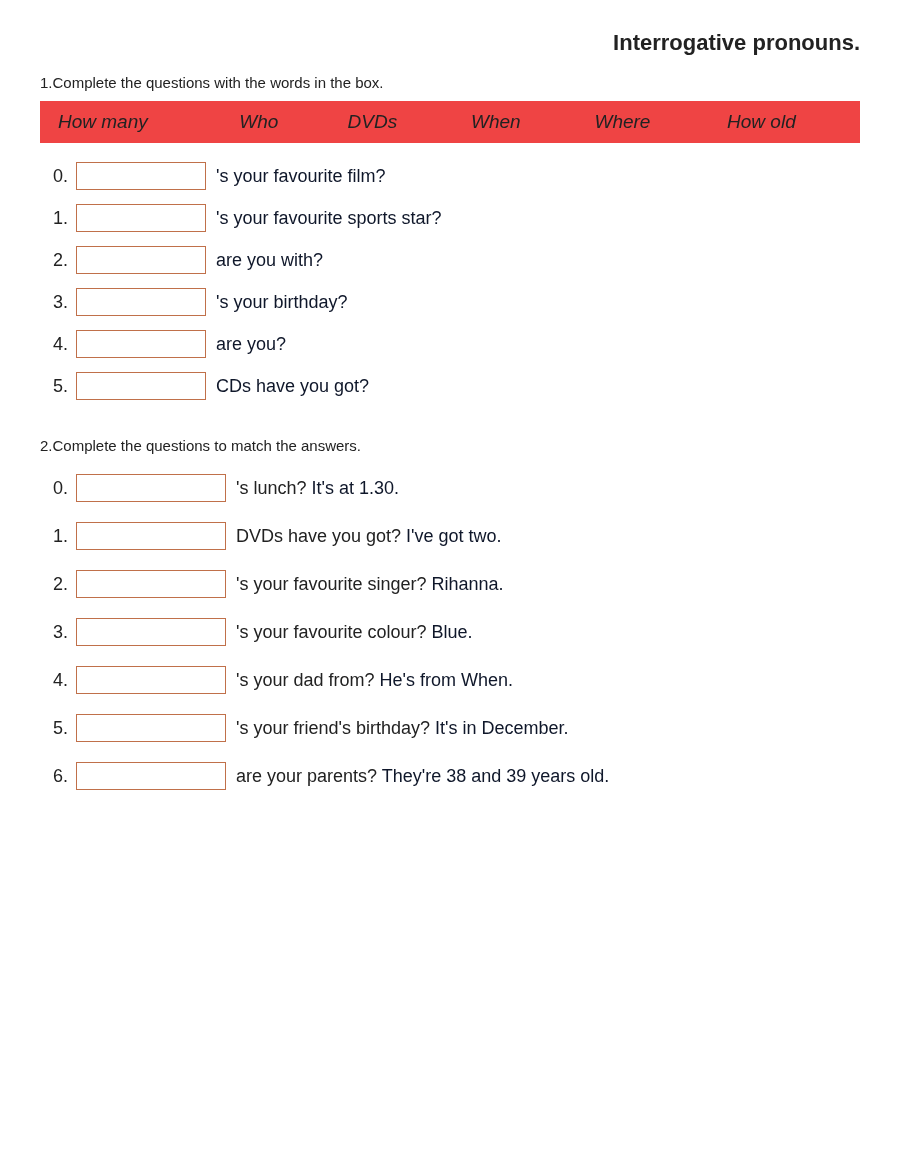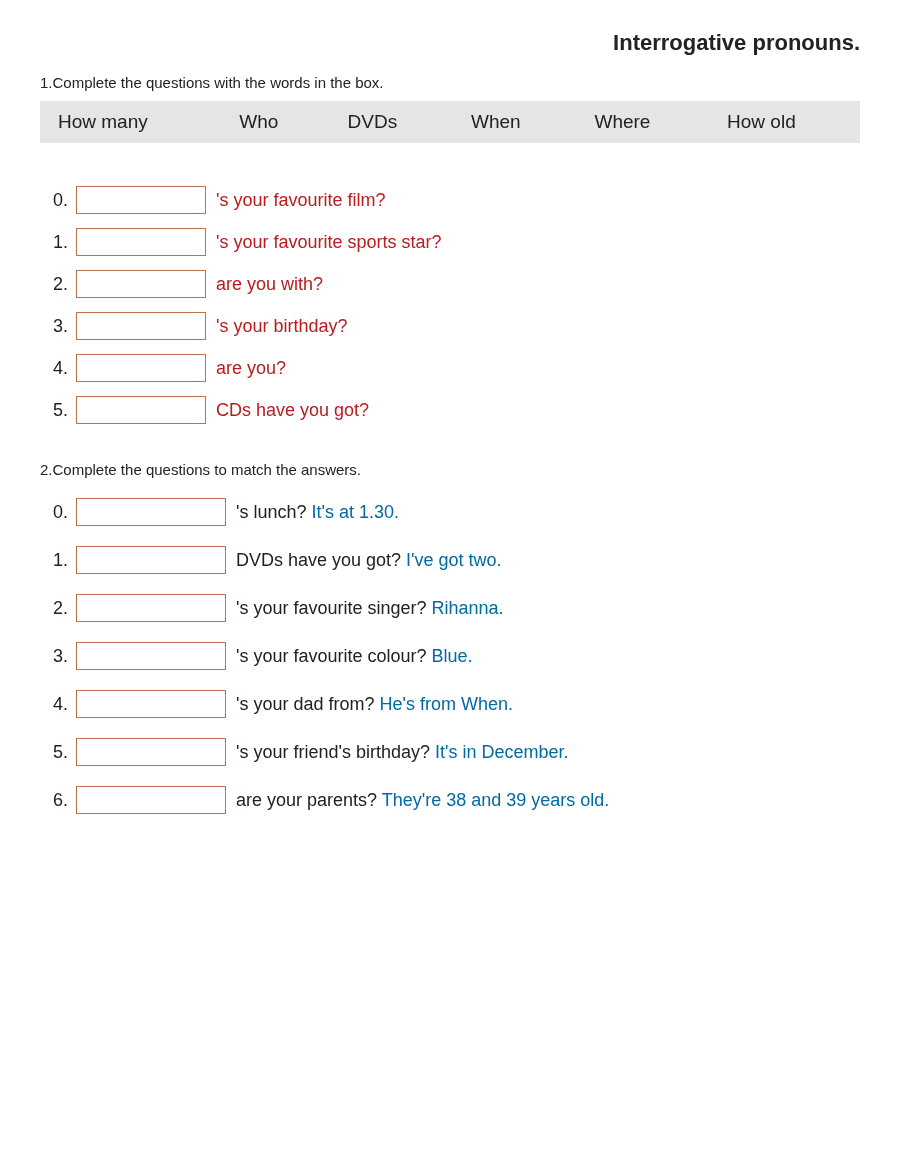--- a/index.html
+++ b/index.html
@@ -18,22 +18,23 @@
       font-weight: bold;
       margin-bottom: 18px;
     }
     .section-instruction {
       font-size: 15px;
       margin-bottom: 10px;
     }
     .word-box-table {
       width: 100%;
       border-collapse: collapse;
-      background: #e5e5e5;
-      margin-bottom: 36px;
+      background: #ef4444;
+      margin-bottom: 12px;
+      font-style: italic;
     }
     .word-box-table td {
       padding: 10px 18px;
       font-size: 19px;
       font-weight: normal;
       color: #222;
     }
     .exercise-table {
       width: 100%;
       border-collapse: collapse;
@@ -59,21 +60,21 @@
       border: 1.5px solid #c0704a;
       background: #fff;
       width: 130px;
       height: 28px;
       font-size: 17px;
       padding: 2px 6px;
       outline: none;
     }
     .question-text {
       font-size: 18px;
-      color: #b91c1c;
+      color: #0f172a;
     }
     .section2 {
       margin-top: 10px;
     }
     .section2-table {
       width: 100%;
       border-collapse: collapse;
       margin-top: 6px;
     }
     .section2-table tr td {
@@ -98,21 +99,21 @@
       height: 28px;
       font-size: 17px;
       padding: 2px 6px;
       outline: none;
     }
     .s2-question {
       font-size: 18px;
       color: #222;
     }
     .blue-answer {
-      color: #0369a1;
+      color: #0f172a;
     }
   </style>
 </head>
 <body>
 
 <h1 class="page-title">Interrogative pronouns.</h1>
 
 <p class="section-instruction">1.Complete the questions with the words in the box.</p>
 
 <table class="word-box-table">

